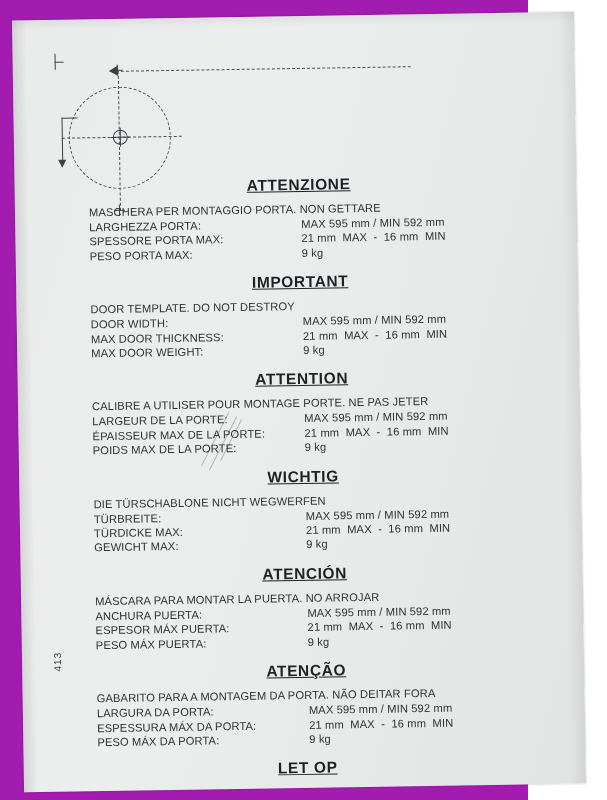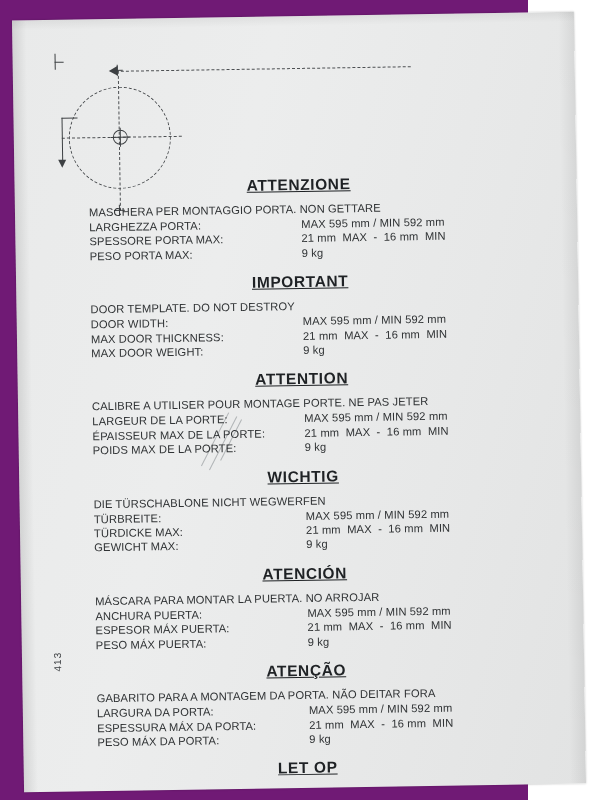--- a/index.html
+++ b/index.html
@@ -11,21 +11,21 @@
     width: 607px;
     height: 800px;
     overflow: hidden;
     font-family: "Liberation Sans", sans-serif;
   }
 
   #page {
     position: relative;
     width: 528px;
     height: 800px;
-    background: #701a75;
+    background: #a21caf;
   }
 
   
   #sheet {
     position: absolute;
     left: 18px;
     top: 16px;
     width: 562px;
     height: 772px;
     background: linear-gradient(105deg, #e9eaea 0%, #eceded 35%, #e7e8e8 70%, #e2e3e3 100%);

